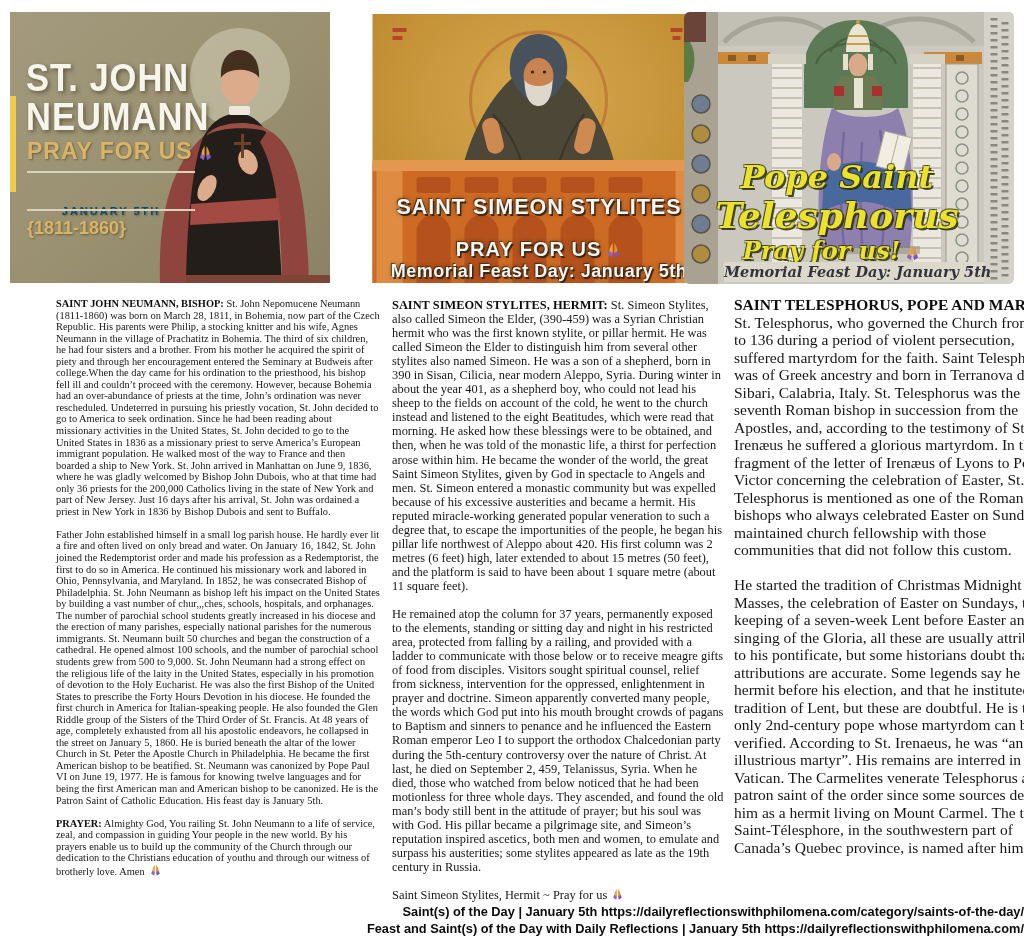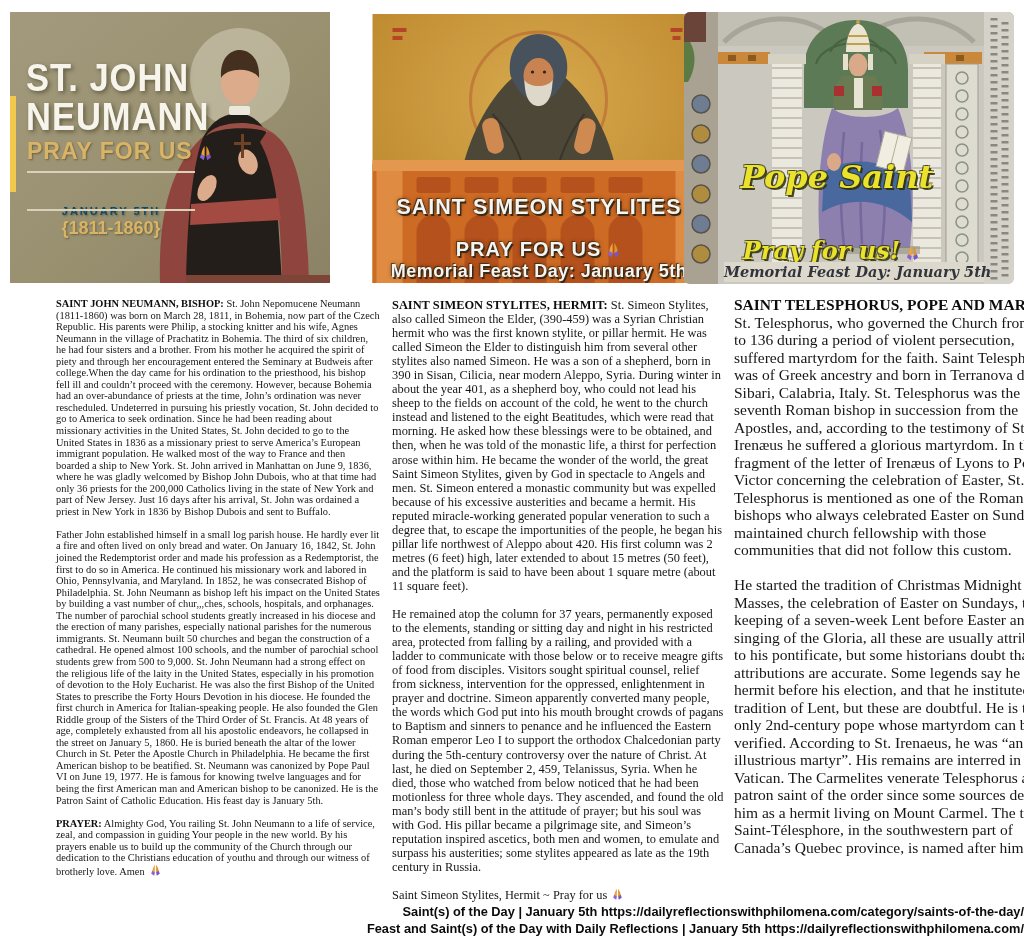--- a/index.html
+++ b/index.html
@@ -19,21 +19,21 @@
            color:#f7f4ec;letter-spacing:1px;text-shadow:2px 2px 4px rgba(50,45,25,.55);
            transform:scale(.96,1.08);transform-origin:left top;}
   .n-t1{top:43px;} .n-t2{top:82px;}
   .n-pray{left:17px;top:126px;font-family:"Liberation Sans",sans-serif;font-weight:bold;
           font-size:23px;color:#d9b466;letter-spacing:1px;text-shadow:1px 1px 2px rgba(60,50,20,.5);}
   .divider{height:2px;background:#d8d2ba;width:168px;left:17px;}
   .n-div1{top:159px;} .n-div2{top:197px;}
   .n-date{left:17px;top:167px;width:168px;text-align:center;font-family:"Liberation Sans",sans-serif;
           font-weight:bold;font-size:11px;color:#0c4a6e;letter-spacing:2px;
           text-shadow:1px 1px 2px rgba(60,50,20,.5);margin-top:26px;}
-  .n-years{left:17px;top:206px;width:168px;text-align:center;font-family:"Liberation Sans",sans-serif;
+  .n-years{left:17px;top:206px;width:168px;font-family:"Liberation Sans",sans-serif;
            font-weight:bold;font-size:18px;color:#d9b466;text-shadow:1px 1px 2px rgba(60,50,20,.5);}
 
   
   .s-line{left:0;right:0;text-align:center;font-family:"Liberation Sans",sans-serif;font-weight:bold;
           color:#f4f4f2;letter-spacing:1px;
           text-shadow:1.5px 1.5px 0 #3a2a14,-1px -1px 0 rgba(60,40,10,.7),0 0 4px rgba(0,0,0,.6);}
   .s-name{top:181px;font-size:21.5px;}
   .s-pray{top:224px;font-size:20px;}
   .s-feast{top:247px;font-size:18px;letter-spacing:.5px;}
 
@@ -236,20 +236,21 @@
     <path d="M160 120 C156 160 156 200 160 234 M196 118 C202 158 202 198 198 234 M178 130 C176 165 176 200 178 232" stroke="#75689c" stroke-width="2.5" fill="none"></path>
     <path d="M140 160 C170 142 205 148 226 172 L228 210 C200 186 166 184 138 200 Z" fill="#49699e"></path>
     <g transform="rotate(14 210 140)">
       <rect x="196" y="122" width="28" height="36" fill="#f1ede1" stroke="#b0ac9c"></rect>
       <line x1="210" y1="122" x2="210" y2="158" stroke="#b0ac9c"></line>
     </g>
     <ellipse cx="150" cy="150" rx="7" ry="9" fill="#d9a98a"></ellipse>
     <rect x="136" y="234" width="100" height="8" fill="#8a8578" opacity="0.5"></rect>
   </svg>
   <div class="ov t-script t-1">Pope Saint</div>
+  <div class="ov t-script t-2">Telesphorus</div>
   <div class="ov t-script t-pray"><span>Pray for us!</span><svg class="hands hands-lg" viewBox="0 0 24 24">
         <use href="#sym-hands"></use>
       </svg></div>
   <div class="ov t-feast">
     <span class="t-feast-text">Memorial Feast Day: January 5th</span>
   </div>
 </div>
 
 <div class="col" id="col-neumann">
   <p><b class="lead">SAINT JOHN NEUMANN, BISHOP:</b> <span>St. John Nepomucene Neumann (1811-1860) was born on March 28, 1811, in Bohemia, now part of the Czech Republic. His parents were Philip, a stocking knitter and his wife, Agnes Neumann in the village of Prachatitz in Bohemia. The third of six children, he had four sisters and a brother. From his mother he acquired the spirit of piety and through her encouragement entered the Seminary at Budweis after college.When the day came for his ordination to the priesthood, his bishop fell ill and couldn’t proceed with the ceremony. However, because Bohemia had an over-abundance of priests at the time, John’s ordination was never rescheduled. Undeterred in pursuing his priestly vocation, St. John decided to go to America to seek ordination. Since he had been reading about missionary activities in the United States, St. John decided to go to the United States in 1836 as a missionary priest to serve America’s European immigrant population. He walked most of the way to France and then boarded a ship to New York. St. John arrived in Manhattan on June 9, 1836, where he was gladly welcomed by Bishop John Dubois, who at that time had only 36 priests for the 200,000 Catholics living in the state of New York and part of New Jersey. Just 16 days after his arrival, St. John was ordained a priest in New York in 1836 by Bishop Dubois and sent to Buffalo.</span></p>

